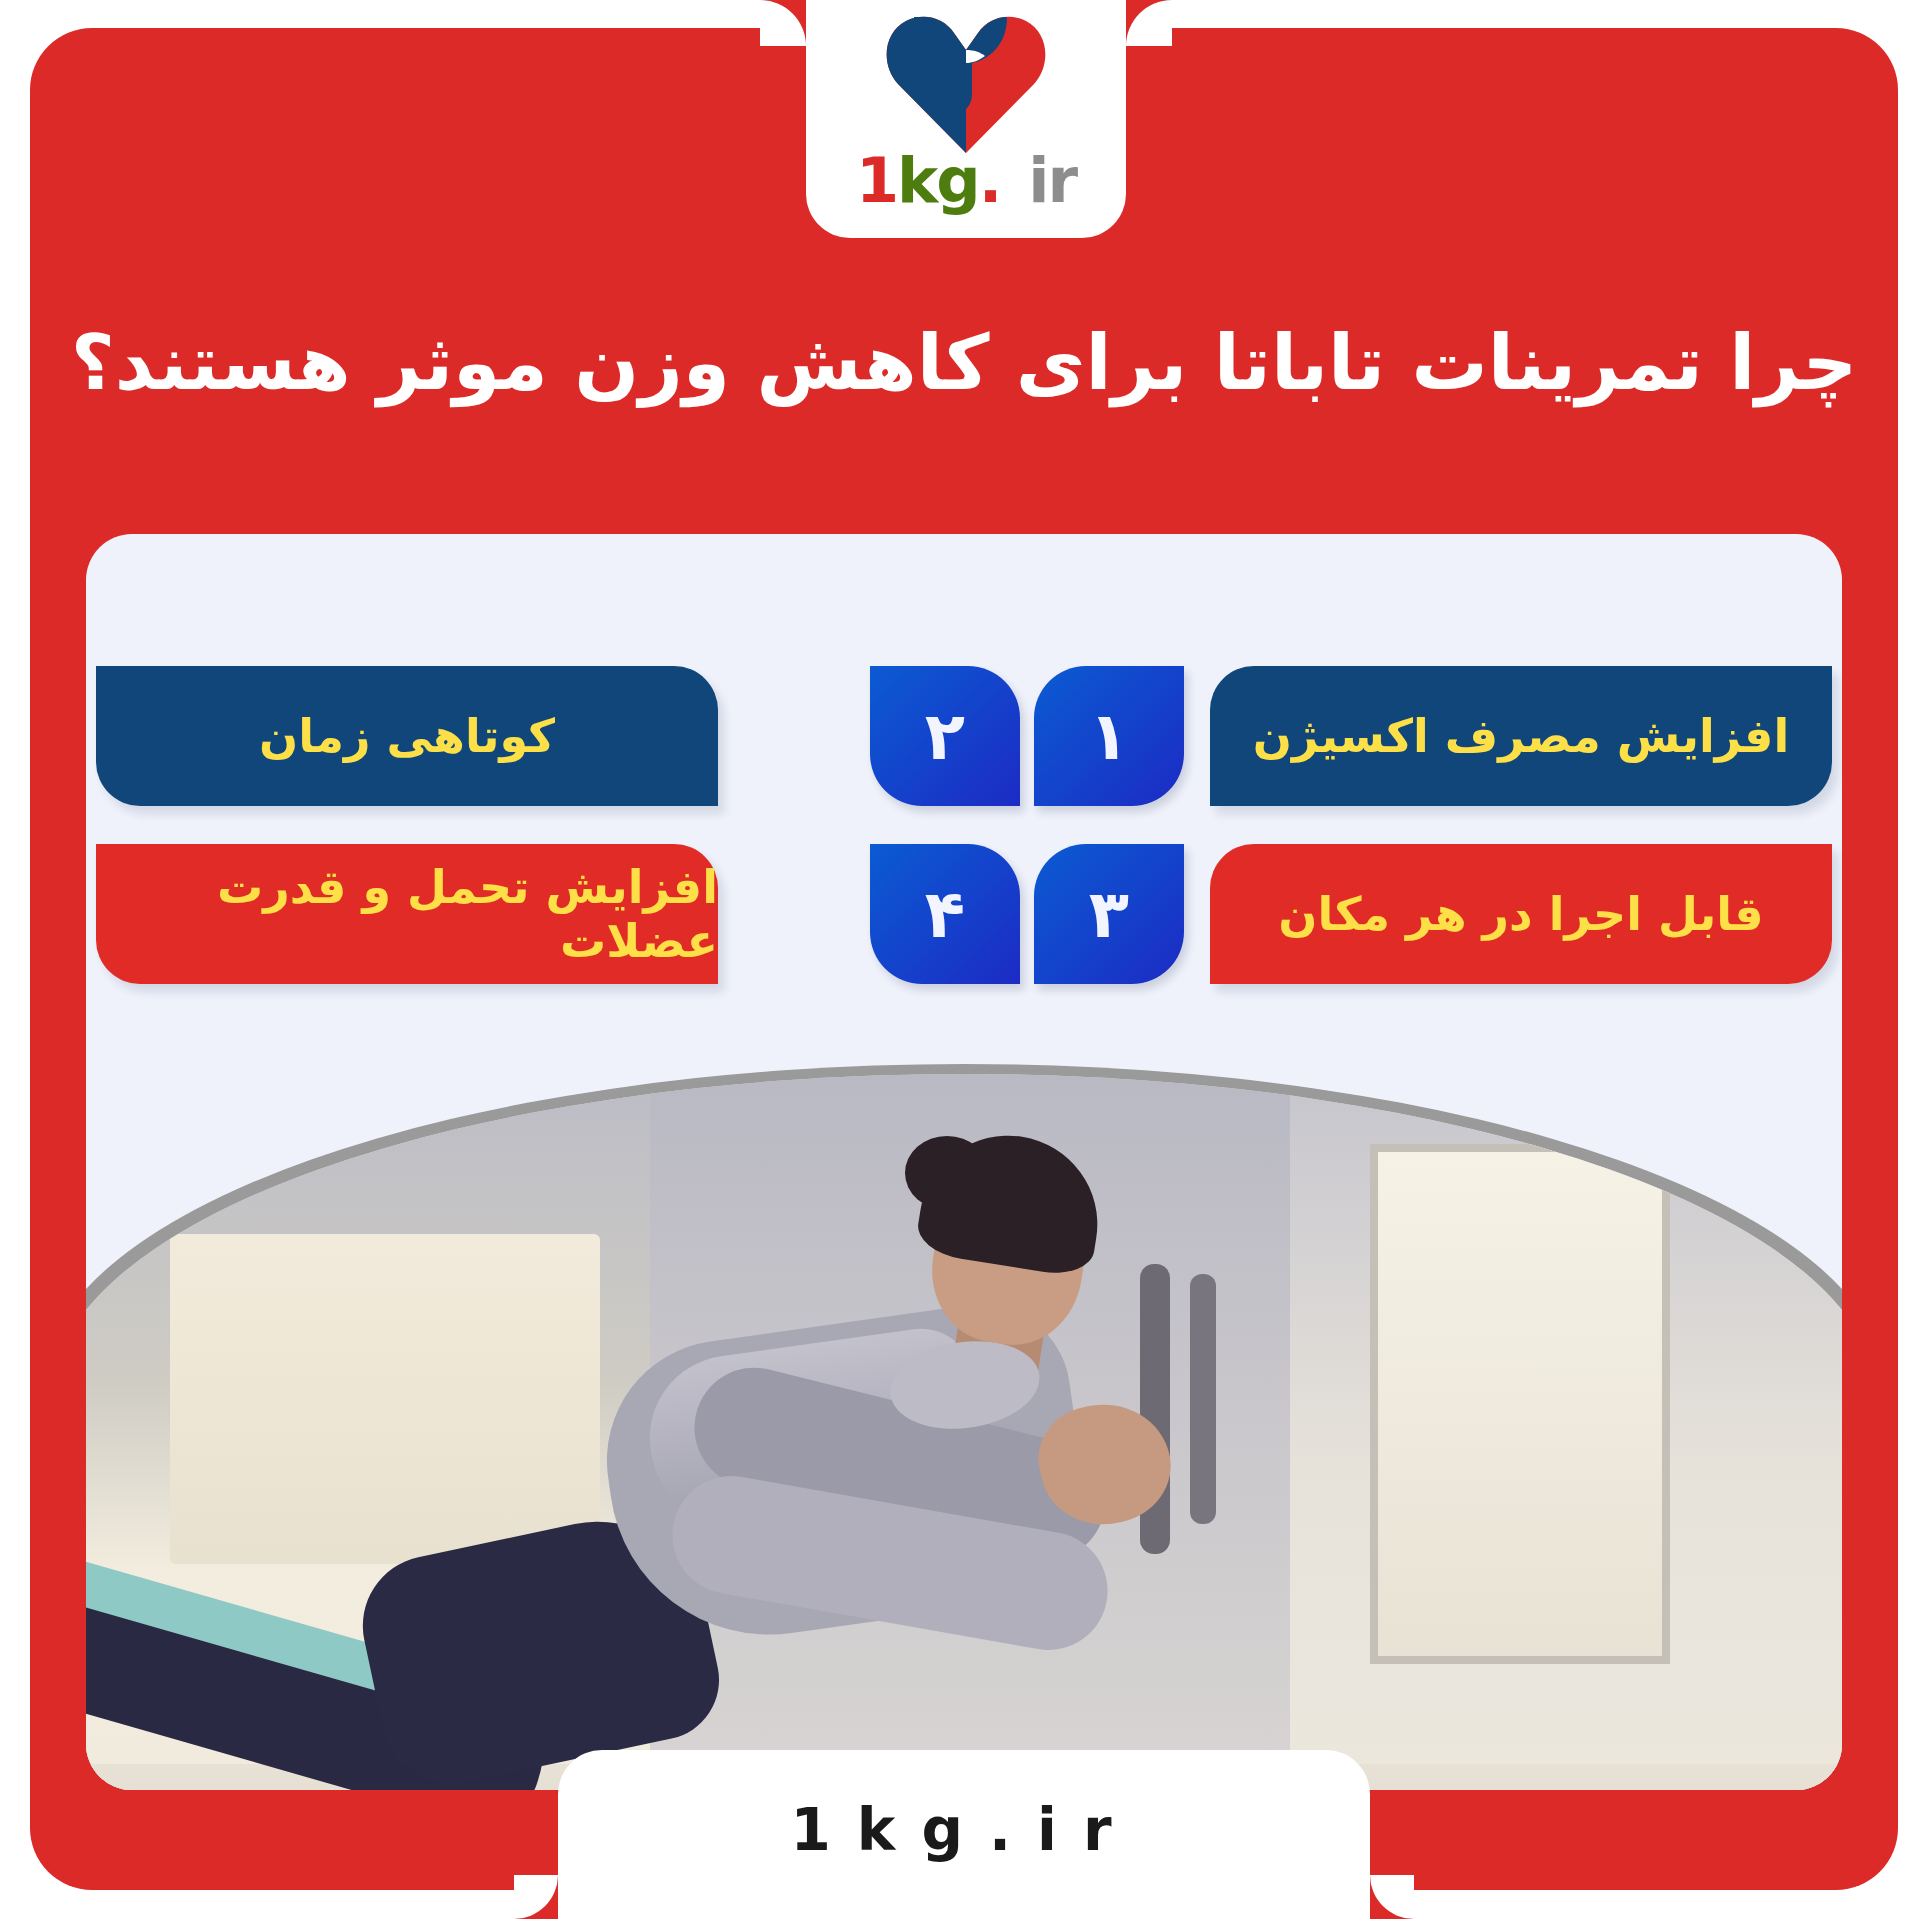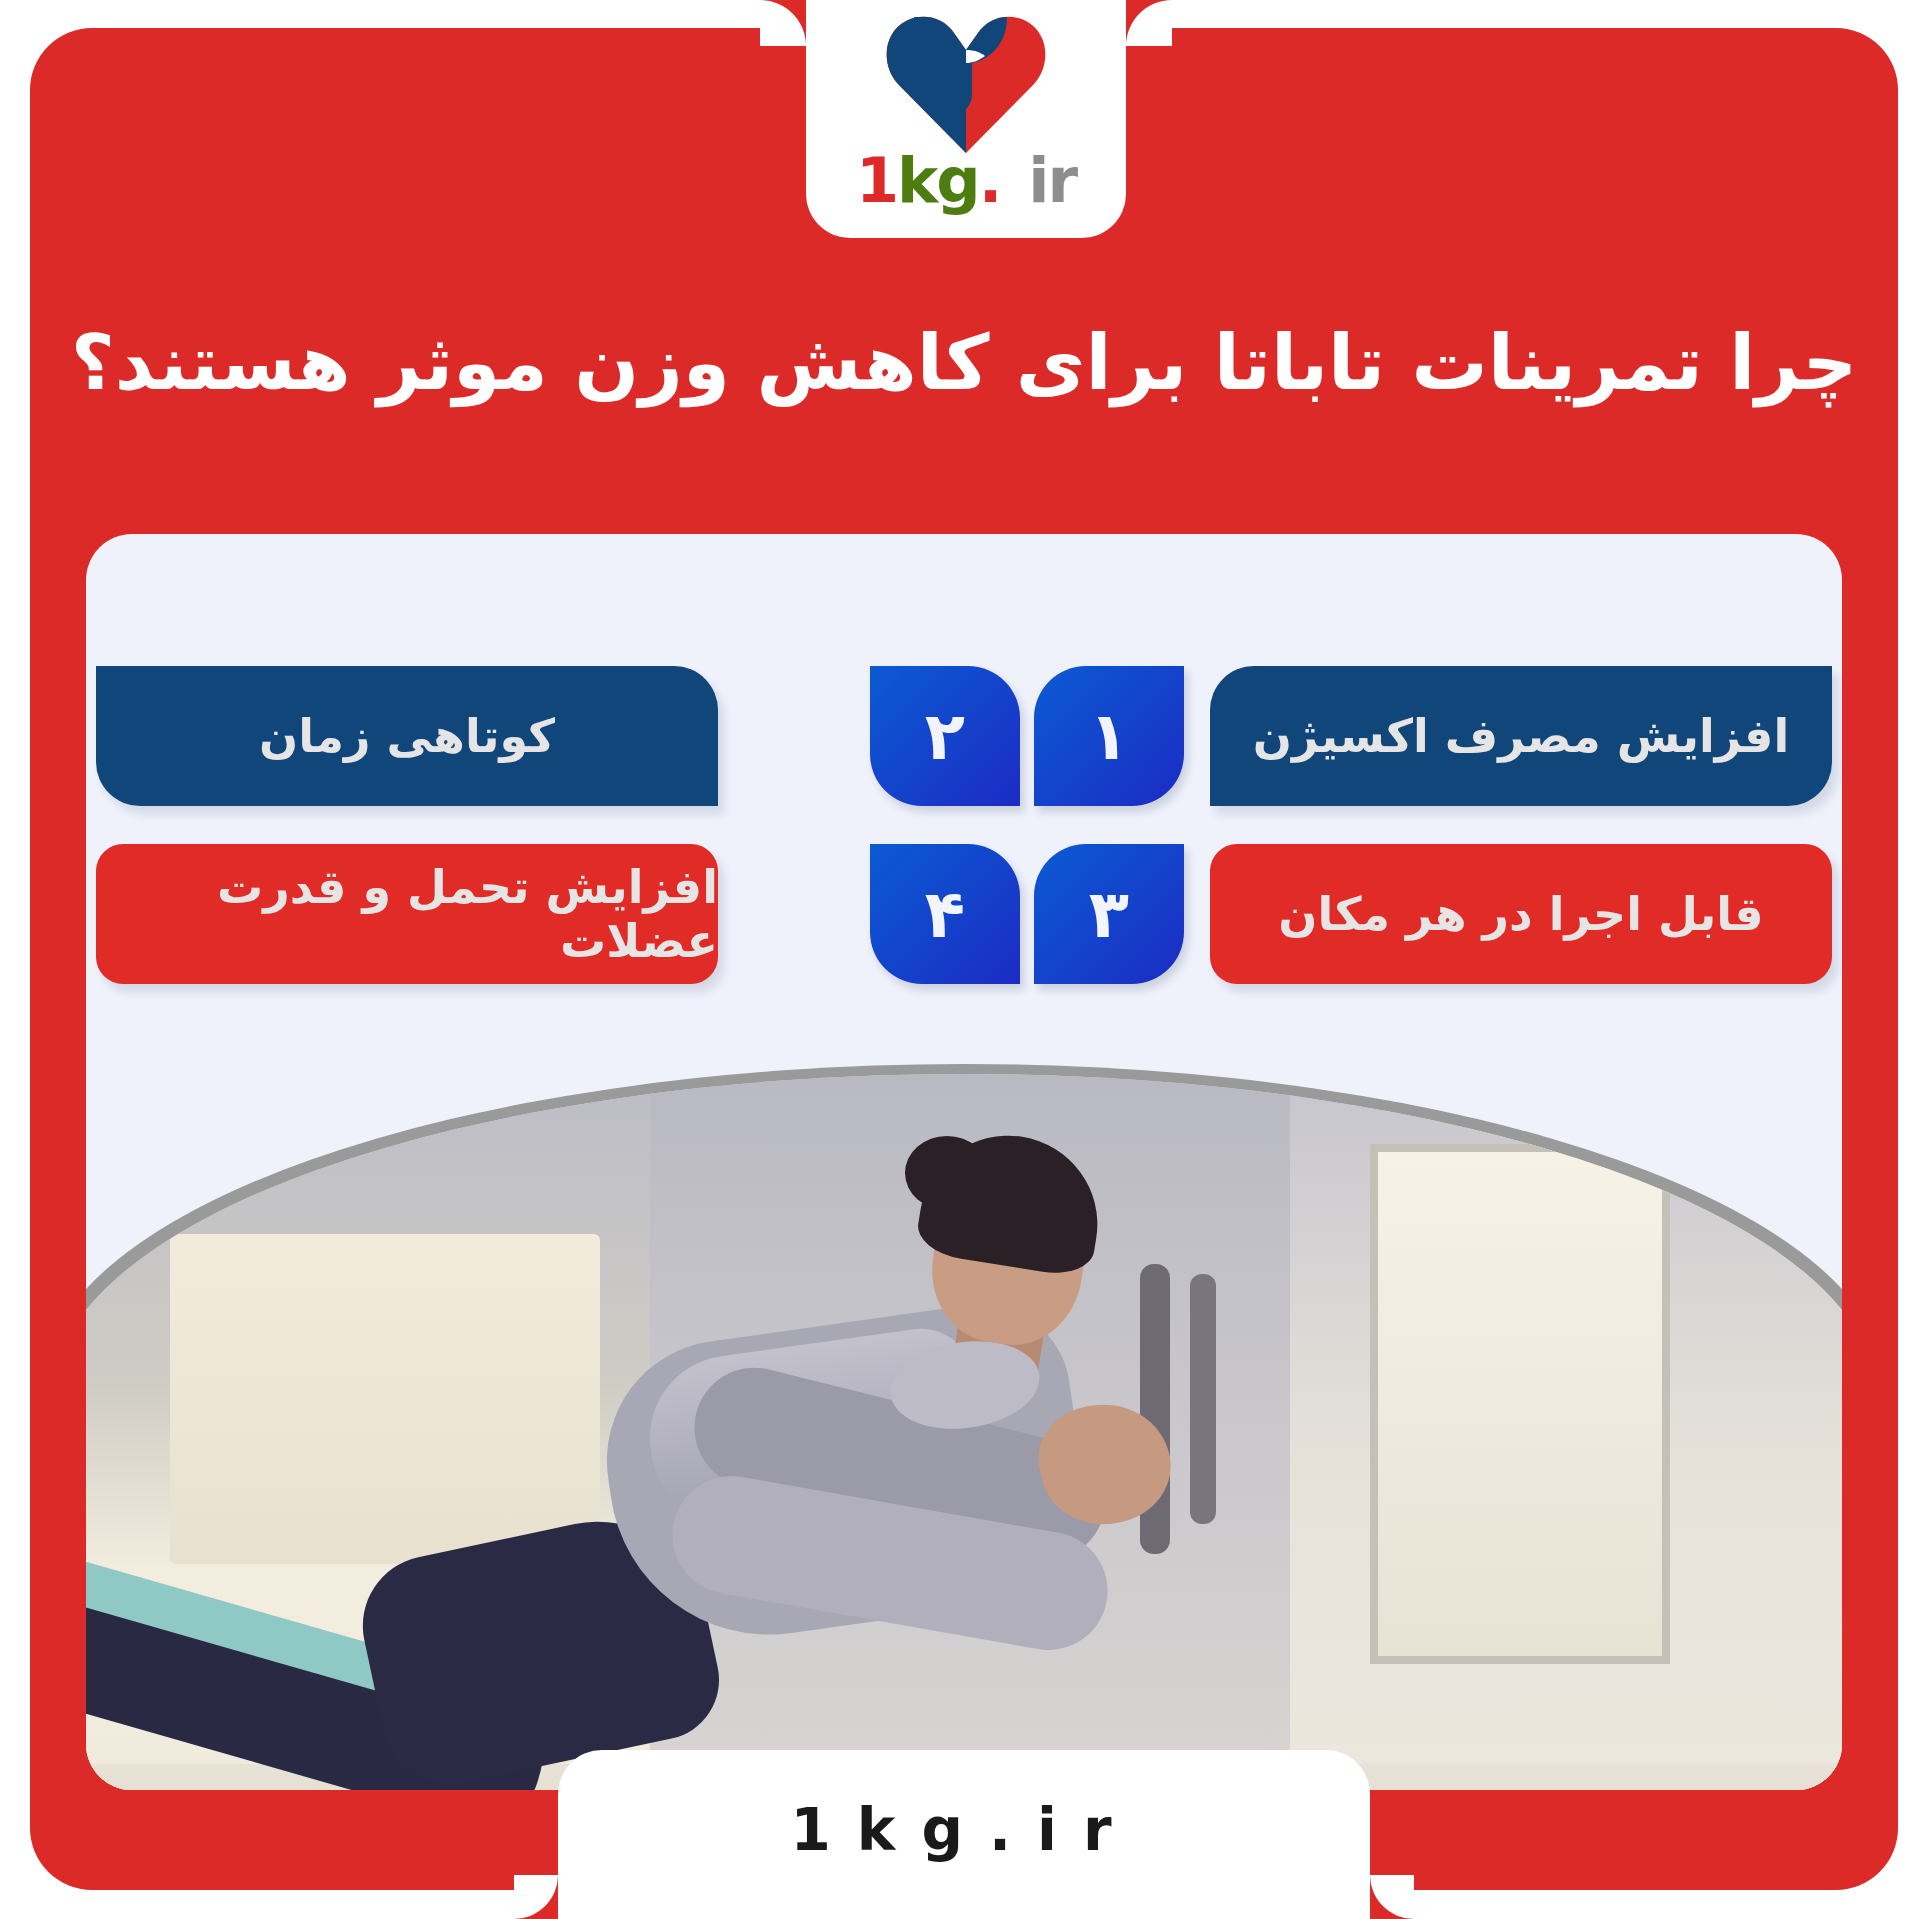--- a/index.html
+++ b/index.html
@@ -56,30 +56,30 @@
   }
 
   
   .benefit-row{position:absolute;left:0;width:1756px;height:150px;display:block;}
   #benefit-row-1{top:132px;}
   #benefit-row-2{top:310px;}
 
   .pill{
     position:absolute;top:0;height:140px;
     display:flex;align-items:center;justify-content:center;
-    color:#e5e5e5;font-size:46px;font-weight:bold;direction:rtl;
+    color:#fde047;font-size:46px;font-weight:bold;direction:rtl;
     box-shadow:6px 8px 10px rgba(20,30,70,.12);
   }
   
   .pill-right{right:10px;width:622px;border-radius:44px 0 44px 0;}
   
   .pill-left{left:10px;width:622px;border-radius:0 44px 0 44px;}
 
   .pill-blue{background:#104679;}
-  .pill-red{background:#E02B26;border-radius:27px;}
+  .pill-red{background:#E02B26;}
 
   .badge{
     position:absolute;top:0;width:150px;height:140px;
     display:flex;align-items:center;justify-content:center;
     color:#F2F5FF;font-size:66px;font-weight:bold;
     background:linear-gradient(135deg,#0B5BD3 0%,#1C2BC4 100%);
     box-shadow:4px 6px 9px rgba(20,30,70,.16);
   }
   .badge-inner{border-radius:52px 0 52px 0;}   
   .badge-outer{border-radius:0 52px 0 52px;}   

